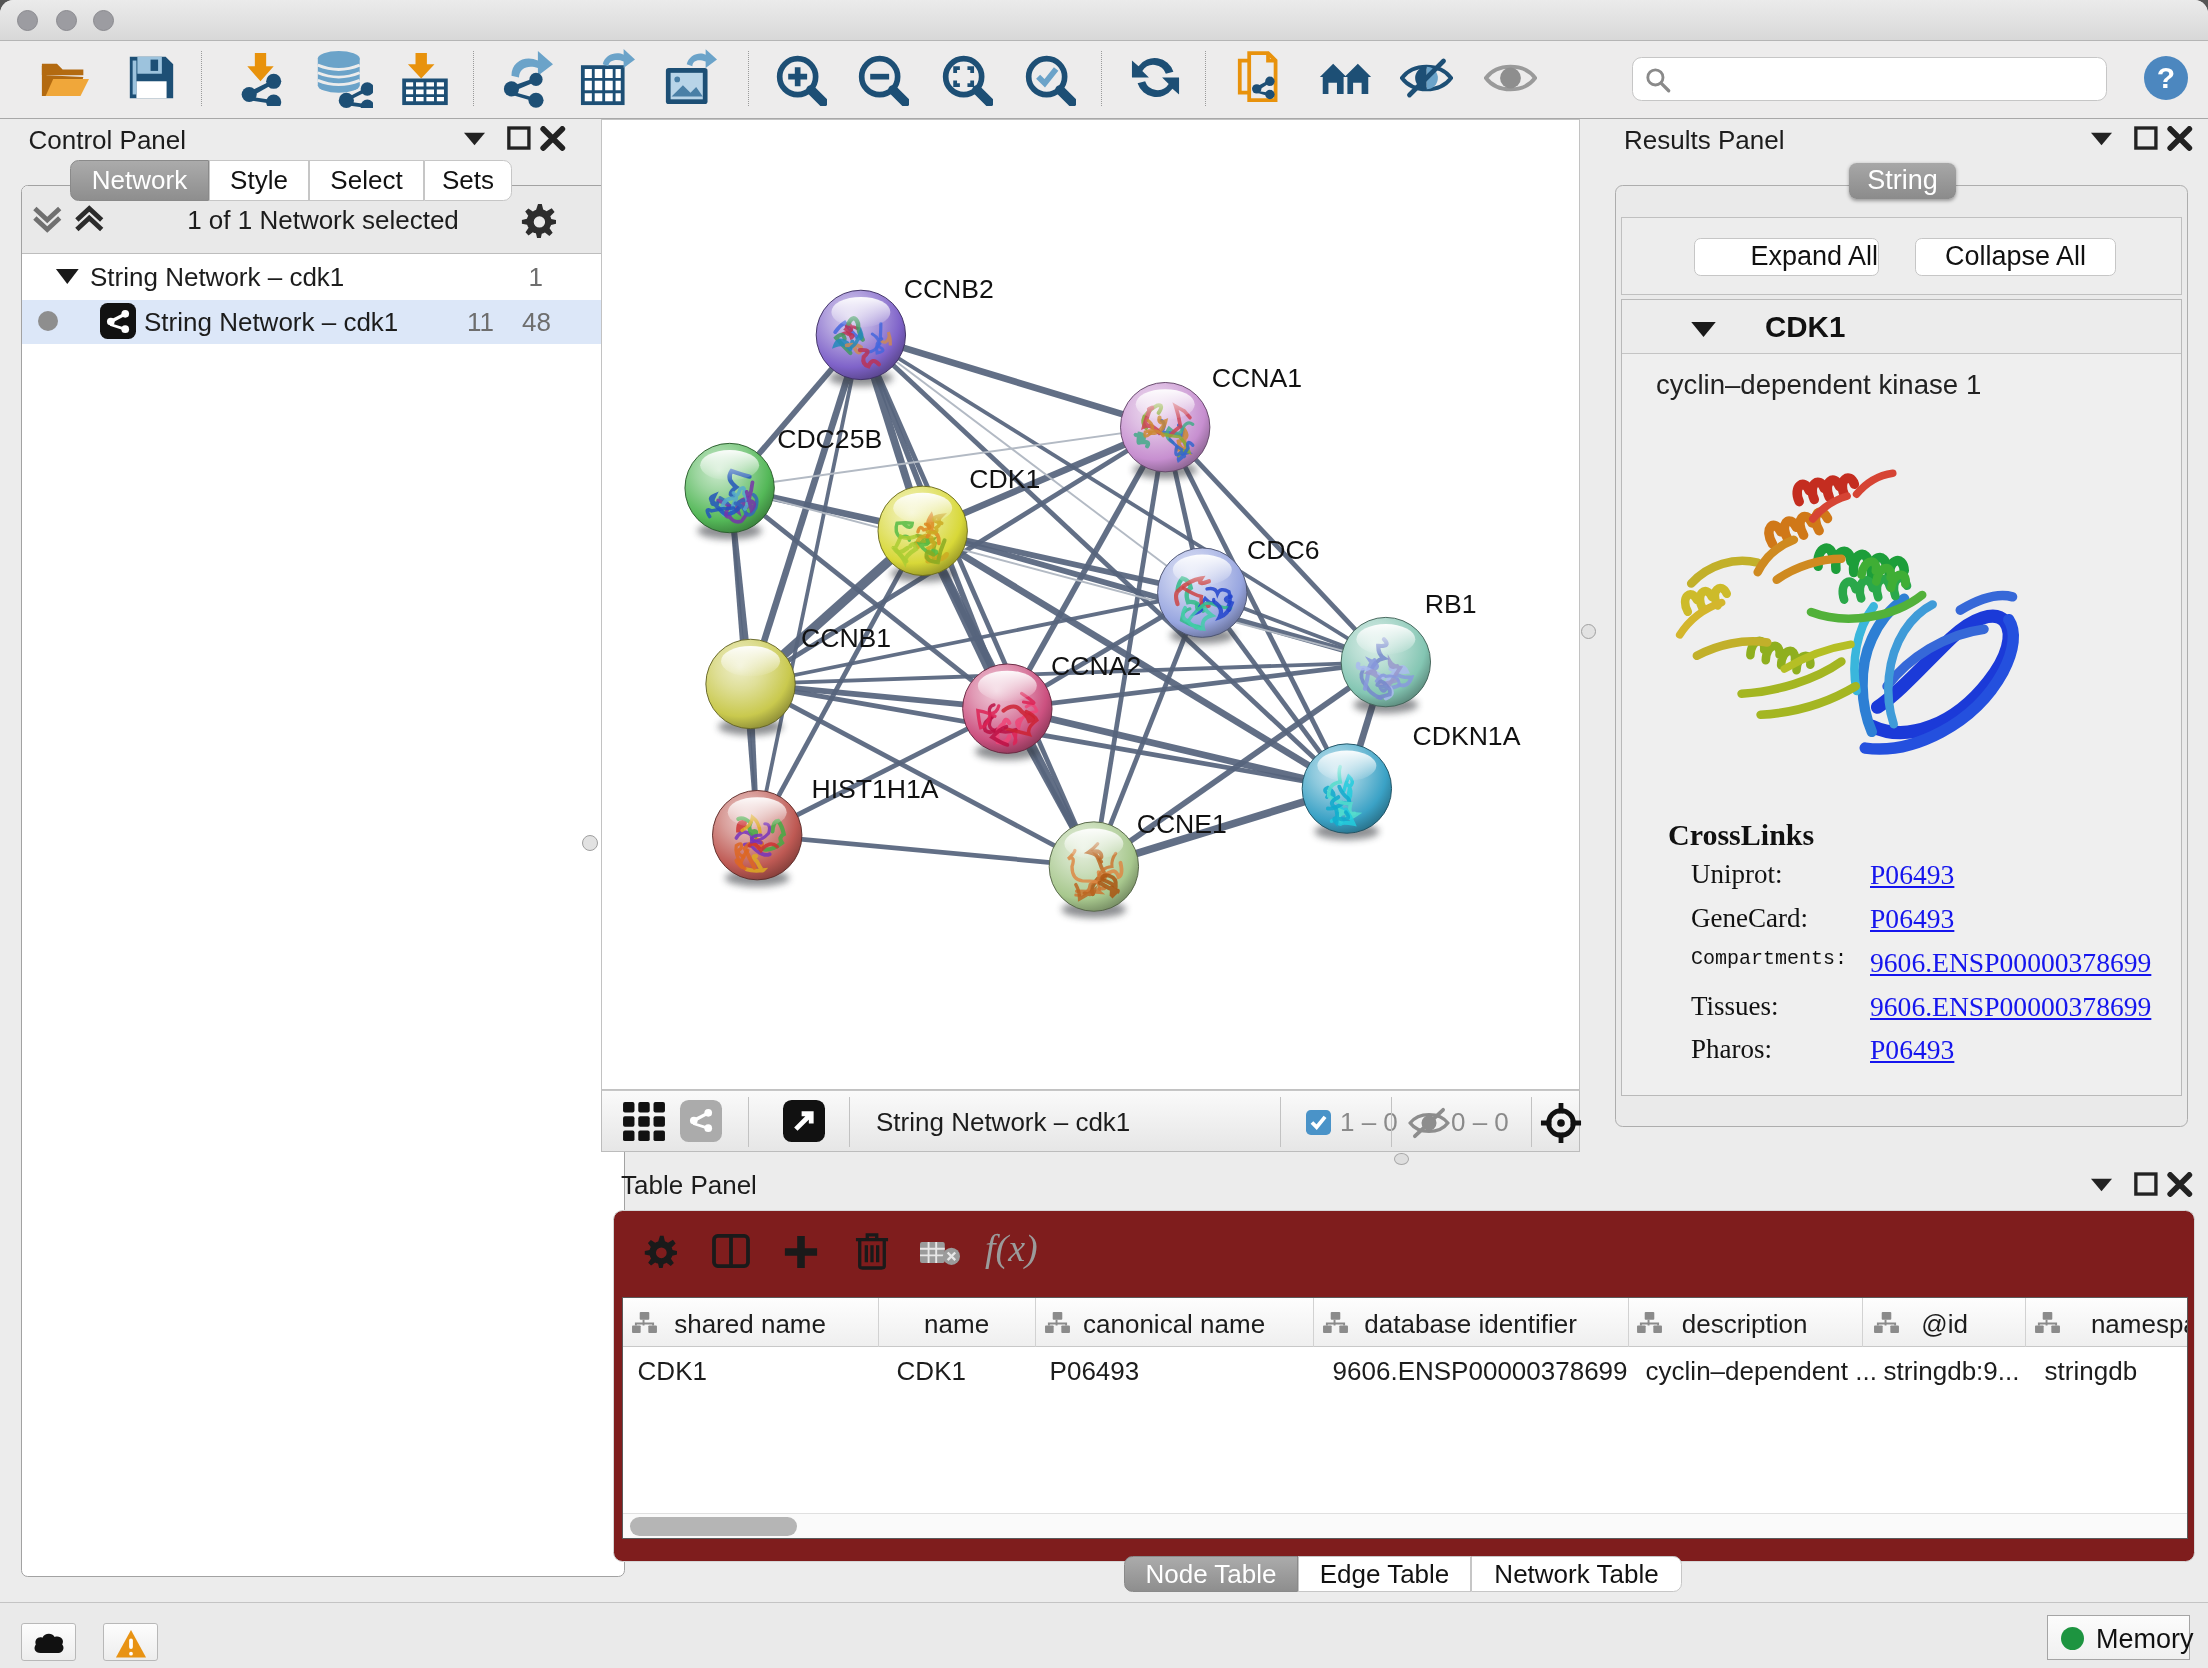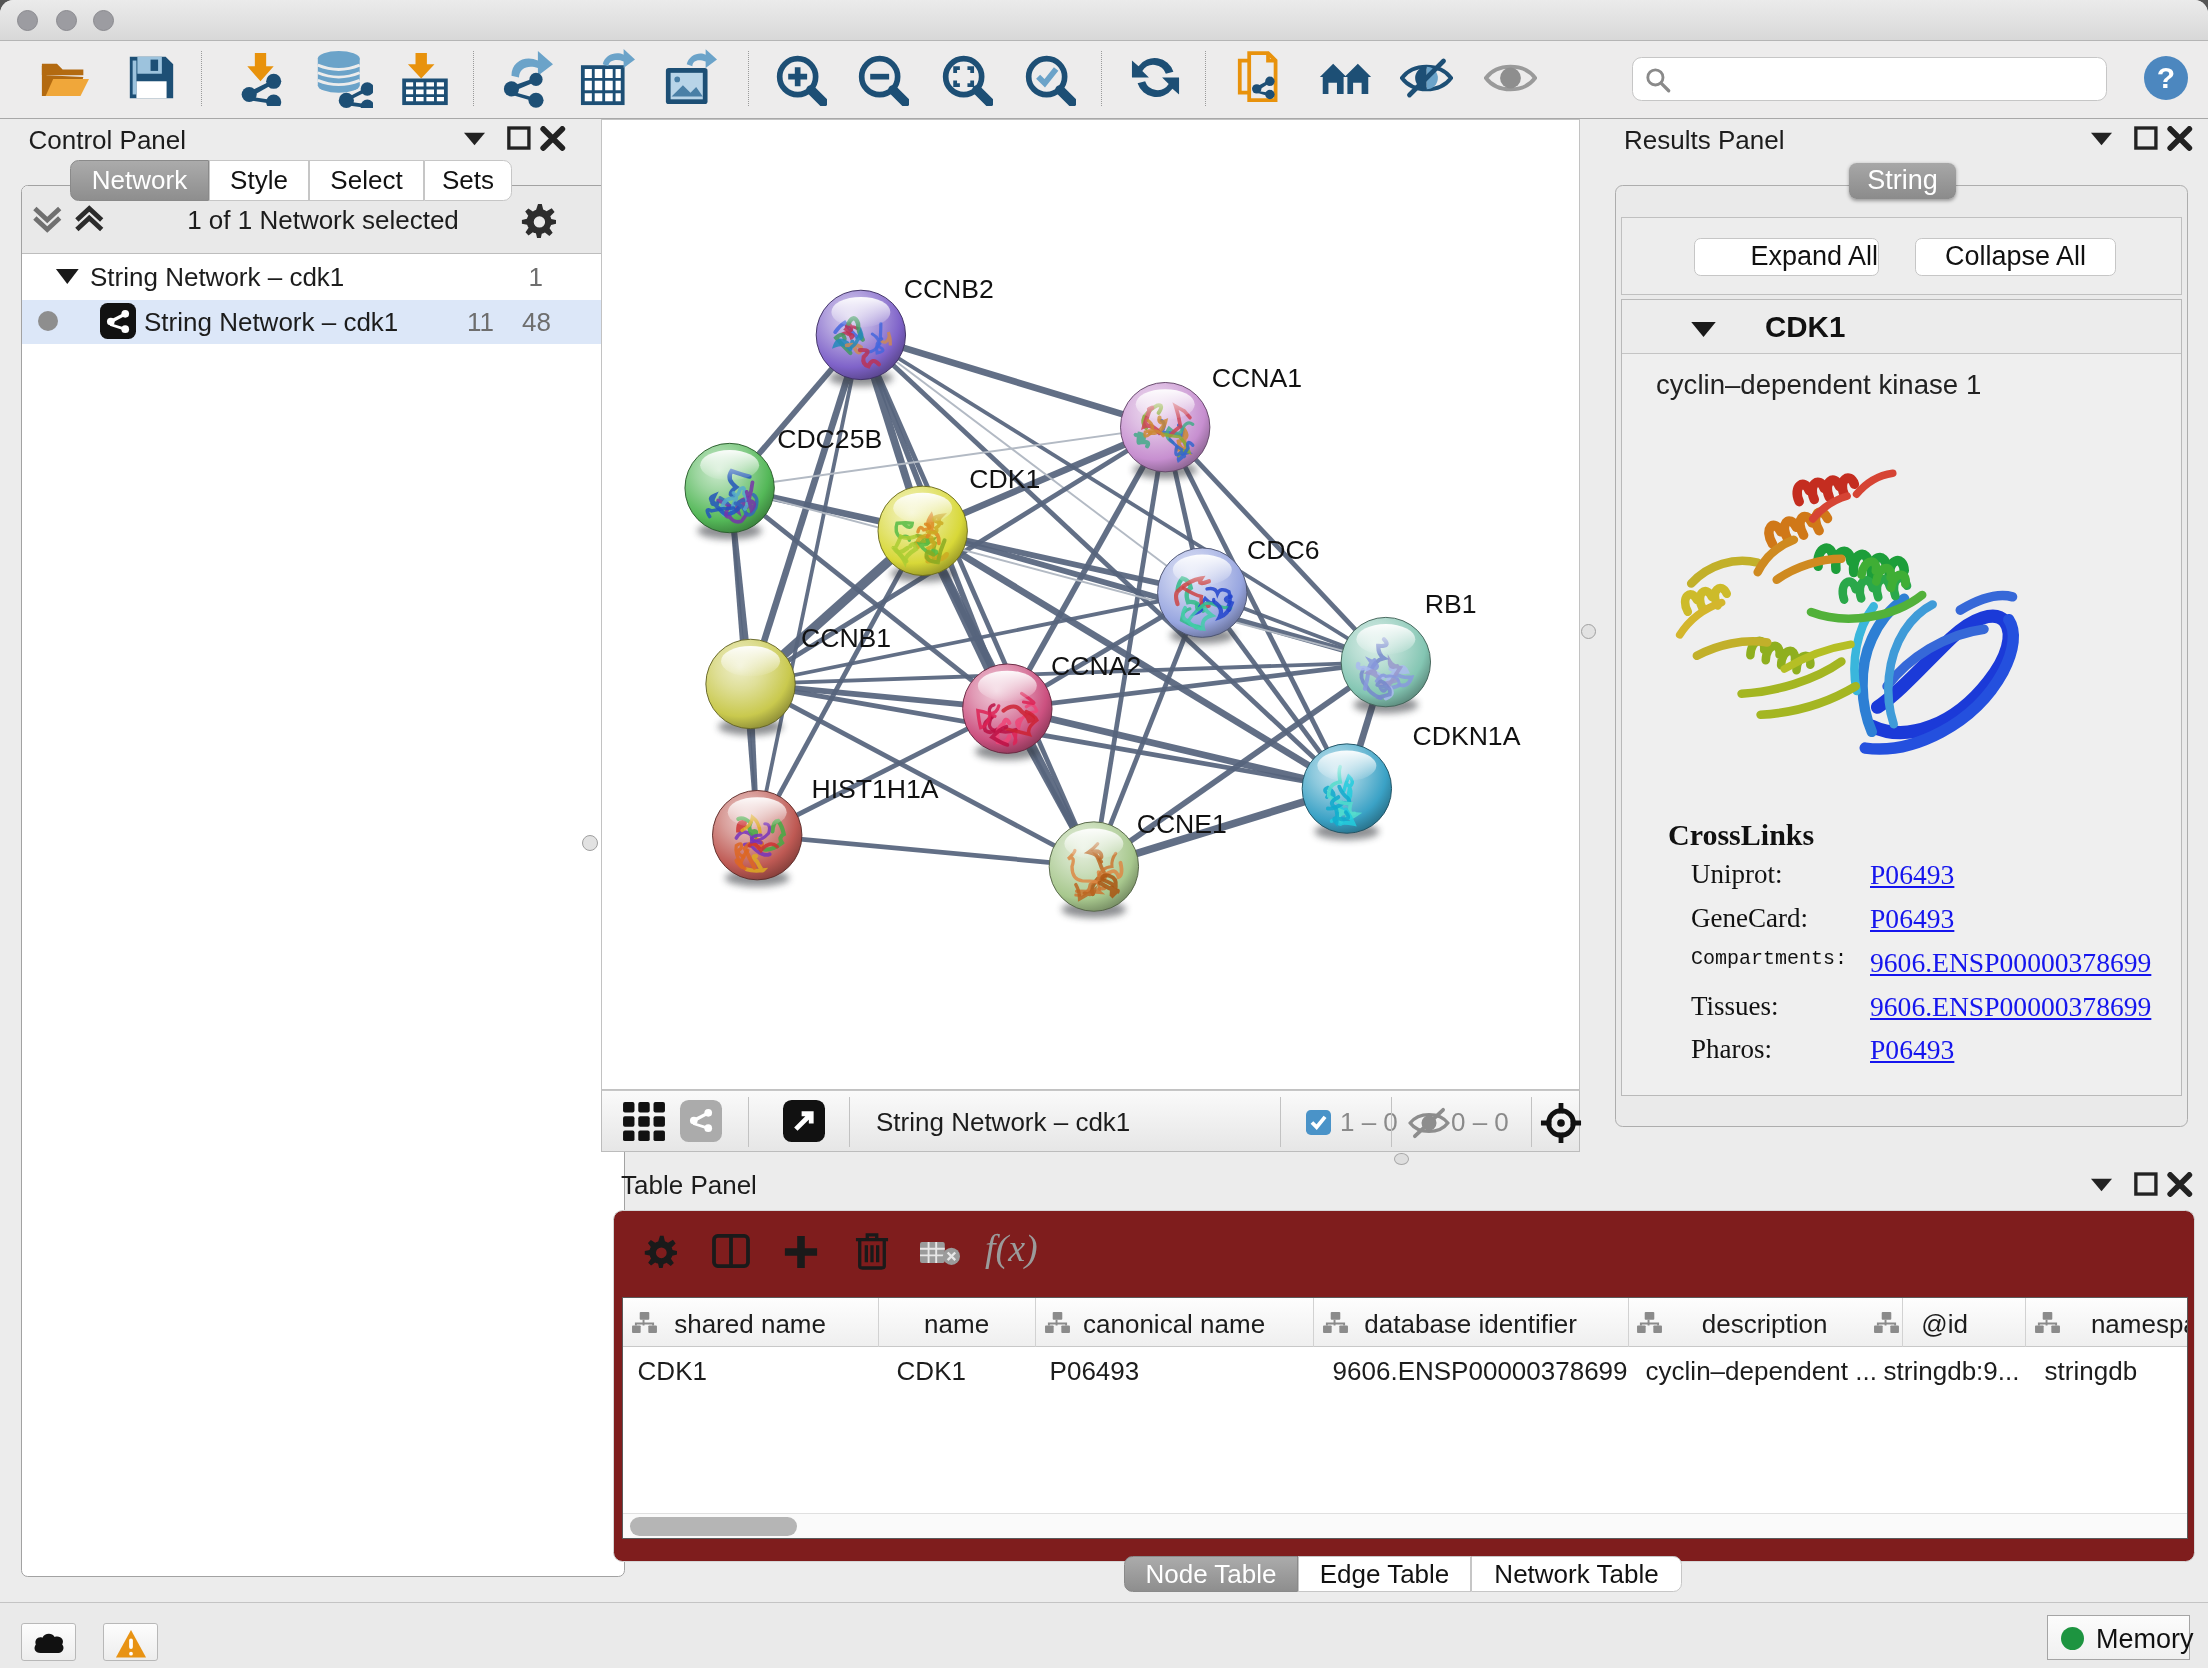--- a/index.html
+++ b/index.html
@@ -752,21 +752,21 @@
           <svg class="abs" style="left:9.5px;top:13.3px" width="25" height="23" viewBox="0 0 26 24">
             <g fill="#8b8b8b">
               <rect x="8" y="1" width="10" height="8" rx="1"></rect>
               <rect x="0" y="15" width="9" height="8" rx="1"></rect>
               <rect x="17" y="15" width="9" height="8" rx="1"></rect>
               <path d="M12 9 L12 13 L4 13 L4 15 M12 13 L22 13 L22 15 M12 9 L12 15" stroke="#8b8b8b" stroke-width="2" fill="none"></path>
             </g>
           </svg>
           <div class="abs pht" style="left:0;top:10.5px;width:100%;text-align:center">database identifier</div>
         </div>
-        <div class="abs" style="left:1005px;top:0;width:275px;height:49px;border-right:1px solid #d2d2d2">
+        <div class="abs" style="left:1005px;top:0;width:235px;height:49px;border-right:1px solid #d2d2d2">
           <svg class="abs" style="left:9.5px;top:13.3px" width="25" height="23" viewBox="0 0 26 24">
             <g fill="#8b8b8b">
               <rect x="8" y="1" width="10" height="8" rx="1"></rect>
               <rect x="0" y="15" width="9" height="8" rx="1"></rect>
               <rect x="17" y="15" width="9" height="8" rx="1"></rect>
               <path d="M12 9 L12 13 L4 13 L4 15 M12 13 L22 13 L22 15 M12 9 L12 15" stroke="#8b8b8b" stroke-width="2" fill="none"></path>
             </g>
           </svg>
           <div class="abs pht" style="left:0;top:10.5px;width:100%;text-align:center">description</div>
         </div>

